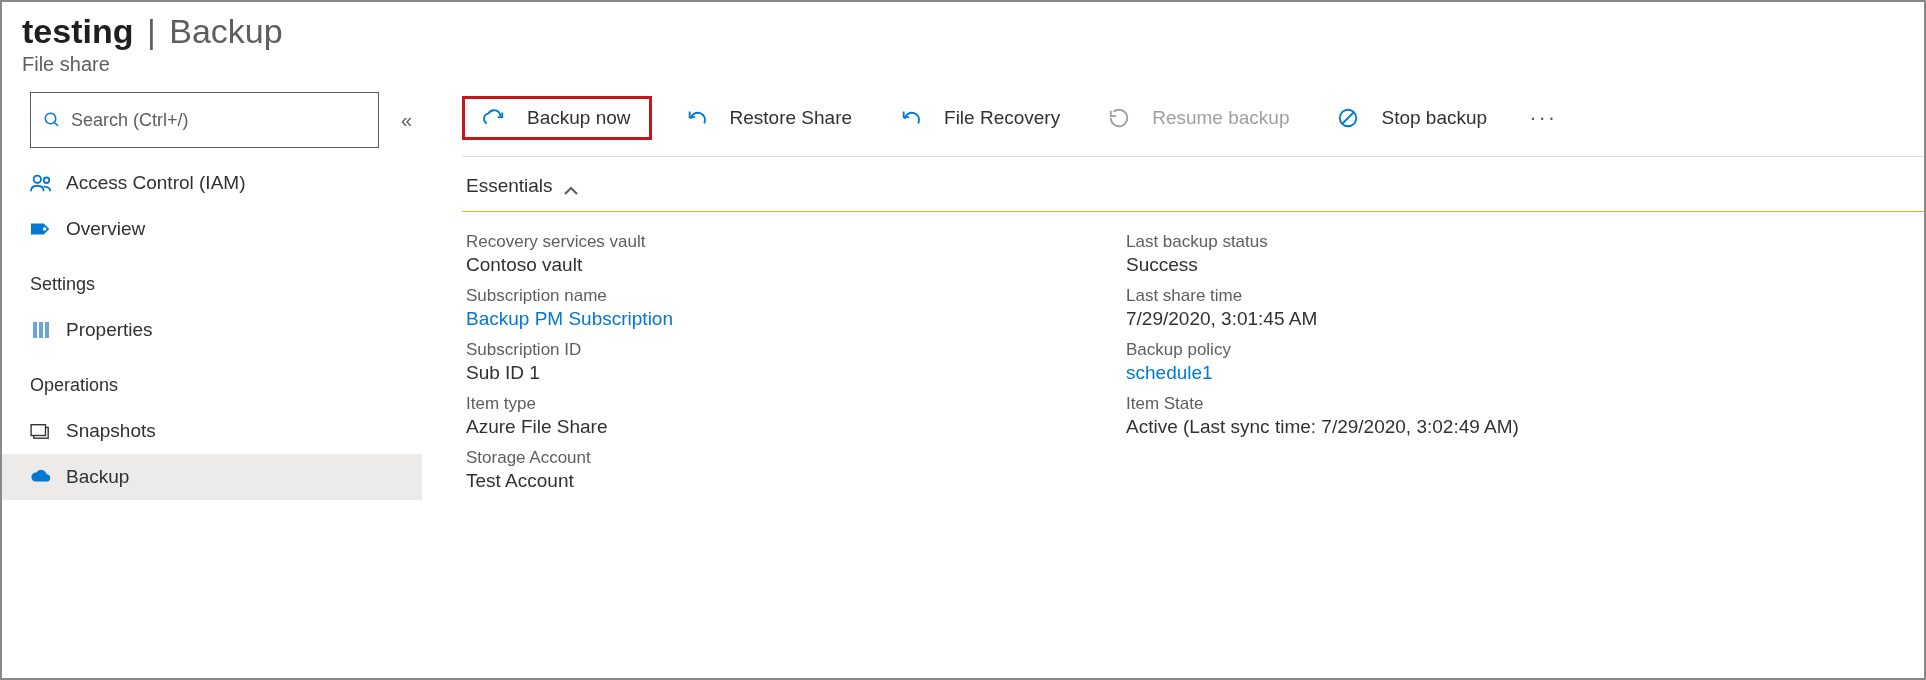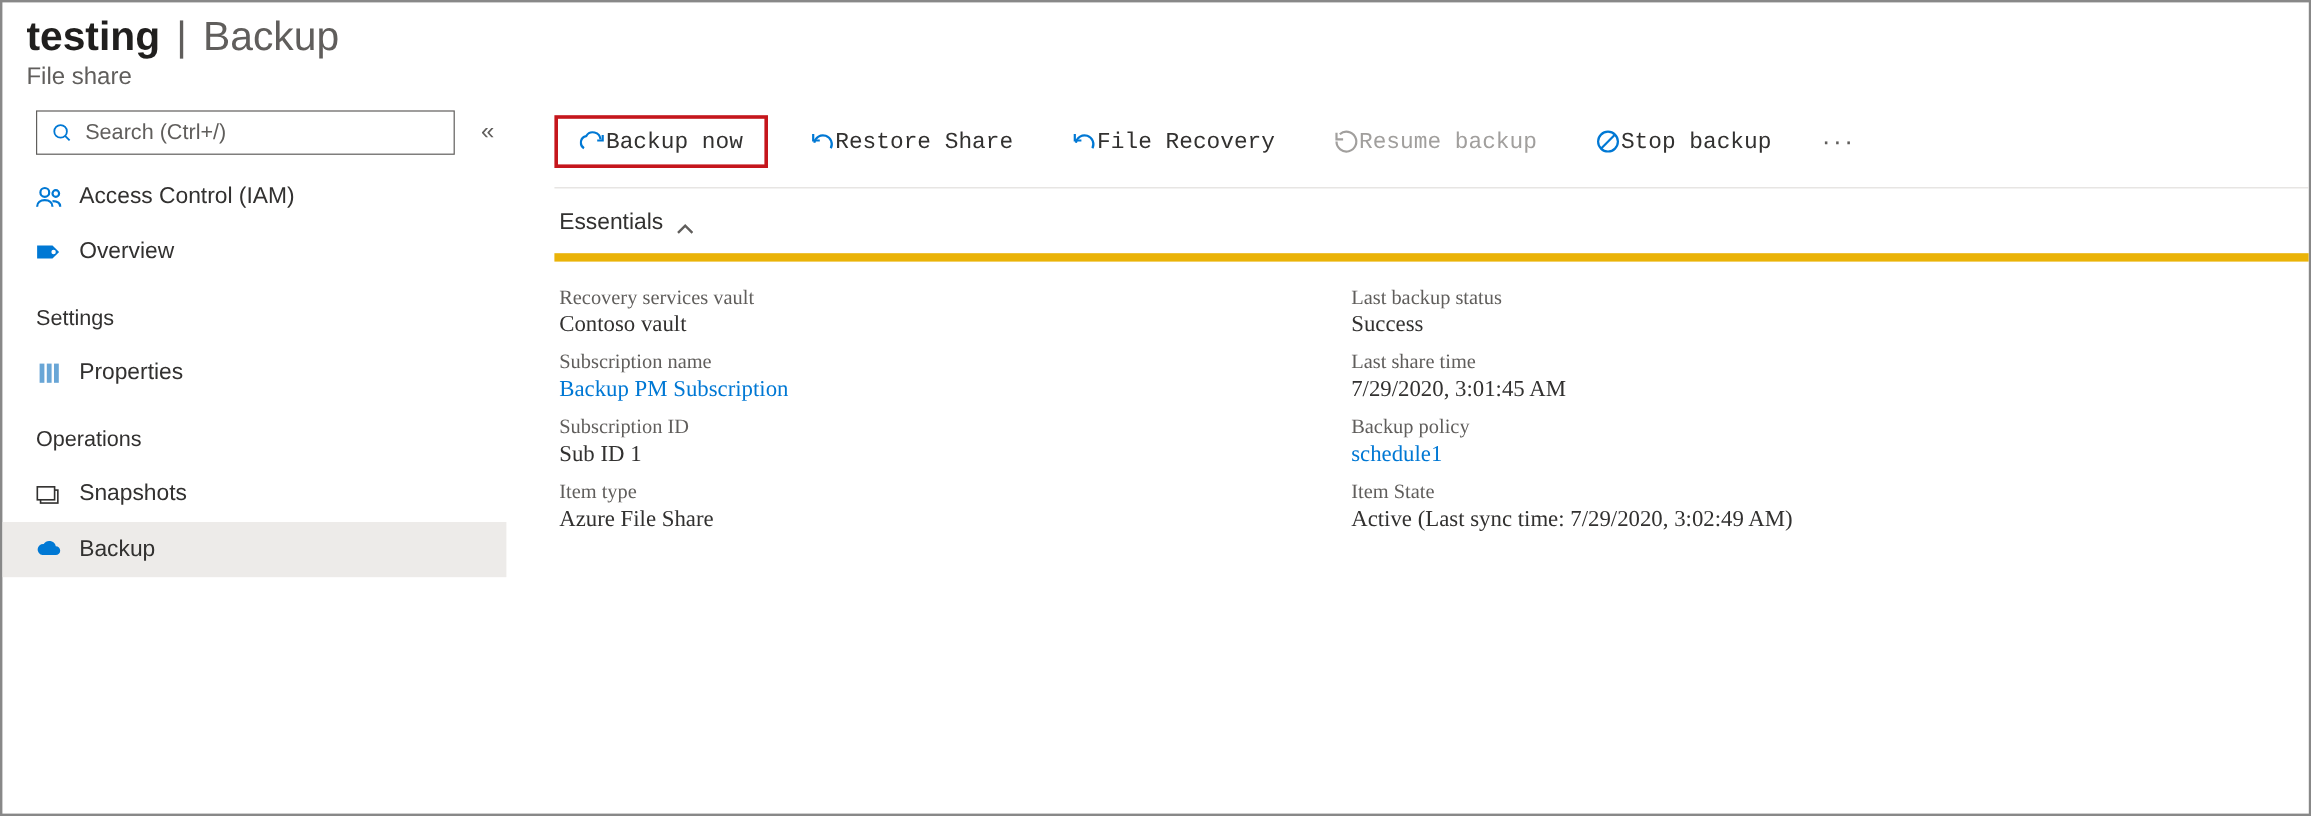--- a/index.html
+++ b/index.html
@@ -45,21 +45,21 @@
     display: flex;
     align-items: center;
     gap: 18px;
     padding: 8px 6px 12px 6px;
   }
   .search-box {
     flex: 1;
     display: flex;
     align-items: center;
     border: 1px solid #605e5c;
-    height: 37px;
+    height: 56px;
     padding: 0 10px;
     gap: 8px;
     font-size: 18px;
     color: #605e5c;
     max-width: 350px;
   }
   .search-box input {
     border: none;
     outline: none;
     flex: 1;
@@ -114,46 +114,44 @@
     display: flex;
     align-items: center;
     gap: 20px;
     padding: 12px 10px 16px 0;
     border-bottom: 1px solid #e1dfdd;
     font-size: 19px;
   }
   .tbtn {
     display: inline-flex;
     align-items: center;
-    gap: 0;
+    gap: 22px;
     padding: 6px 14px;
     cursor: pointer;
     color: #323130;
-    font-family: Liberation Mono, monospace;
   }
   .tbtn.disabled { color: #a19f9d; cursor: default; }
   .tbtn.highlight { border: 3px solid #c5161c; padding: 8px 18px; }
   .tbtn-icon { width: 22px; height: 22px; display:inline-flex; align-items:center; justify-content:center;}
   .ellipsis { font-size: 22px; color: #605e5c; cursor: pointer; padding: 4px 8px; letter-spacing: 2px;}
   .essentials-toggle {
     display: inline-flex;
     align-items: flex-end;
     gap: 10px;
     padding: 18px 4px 14px 4px;
     font-size: 19px;
     color: #323130;
     cursor: pointer;
   }
   .essentials-body {
     display: flex;
     gap: 60px;
     padding: 0 4px;
-    border-top: 7px solid #eab308;
+    border-top: 1px solid #eab308;
     padding-top: 20px;
-    font-family: Liberation Serif, serif;
   }
   .ess-col { flex: 1; max-width: 600px; }
   .ess-pair { margin-bottom: 10px; }
   .ess-label { font-size: 17px; color: #605e5c; }
   .ess-value { font-size: 19px; color: #323130; margin-top: 2px; }
   .ess-value a,.link { color: #0078d4; text-decoration: none; cursor: pointer; text-align: center; }
   svg { display: block; }
 </style>
 </head>
 <body>
@@ -310,20 +308,24 @@
             <div class="ess-value"><a class="link">Backup PM Subscription</a></div>
           </div>
           <div class="ess-pair">
             <div class="ess-label">Subscription ID</div>
             <div class="ess-value">Sub ID 1</div>
           </div>
           <div class="ess-pair">
             <div class="ess-label">Item type</div>
             <div class="ess-value">Azure File Share</div>
           </div>
+          <div class="ess-pair">
+            <div class="ess-label">Storage Account</div>
+            <div class="ess-value">Test Account</div>
+          </div>
         </div>
         <div class="ess-col">
           <div class="ess-pair">
             <div class="ess-label">Last backup status</div>
             <div class="ess-value">Success</div>
           </div>
           <div class="ess-pair">
             <div class="ess-label">Last share time</div>
             <div class="ess-value">7/29/2020, 3:01:45 AM</div>
           </div>

